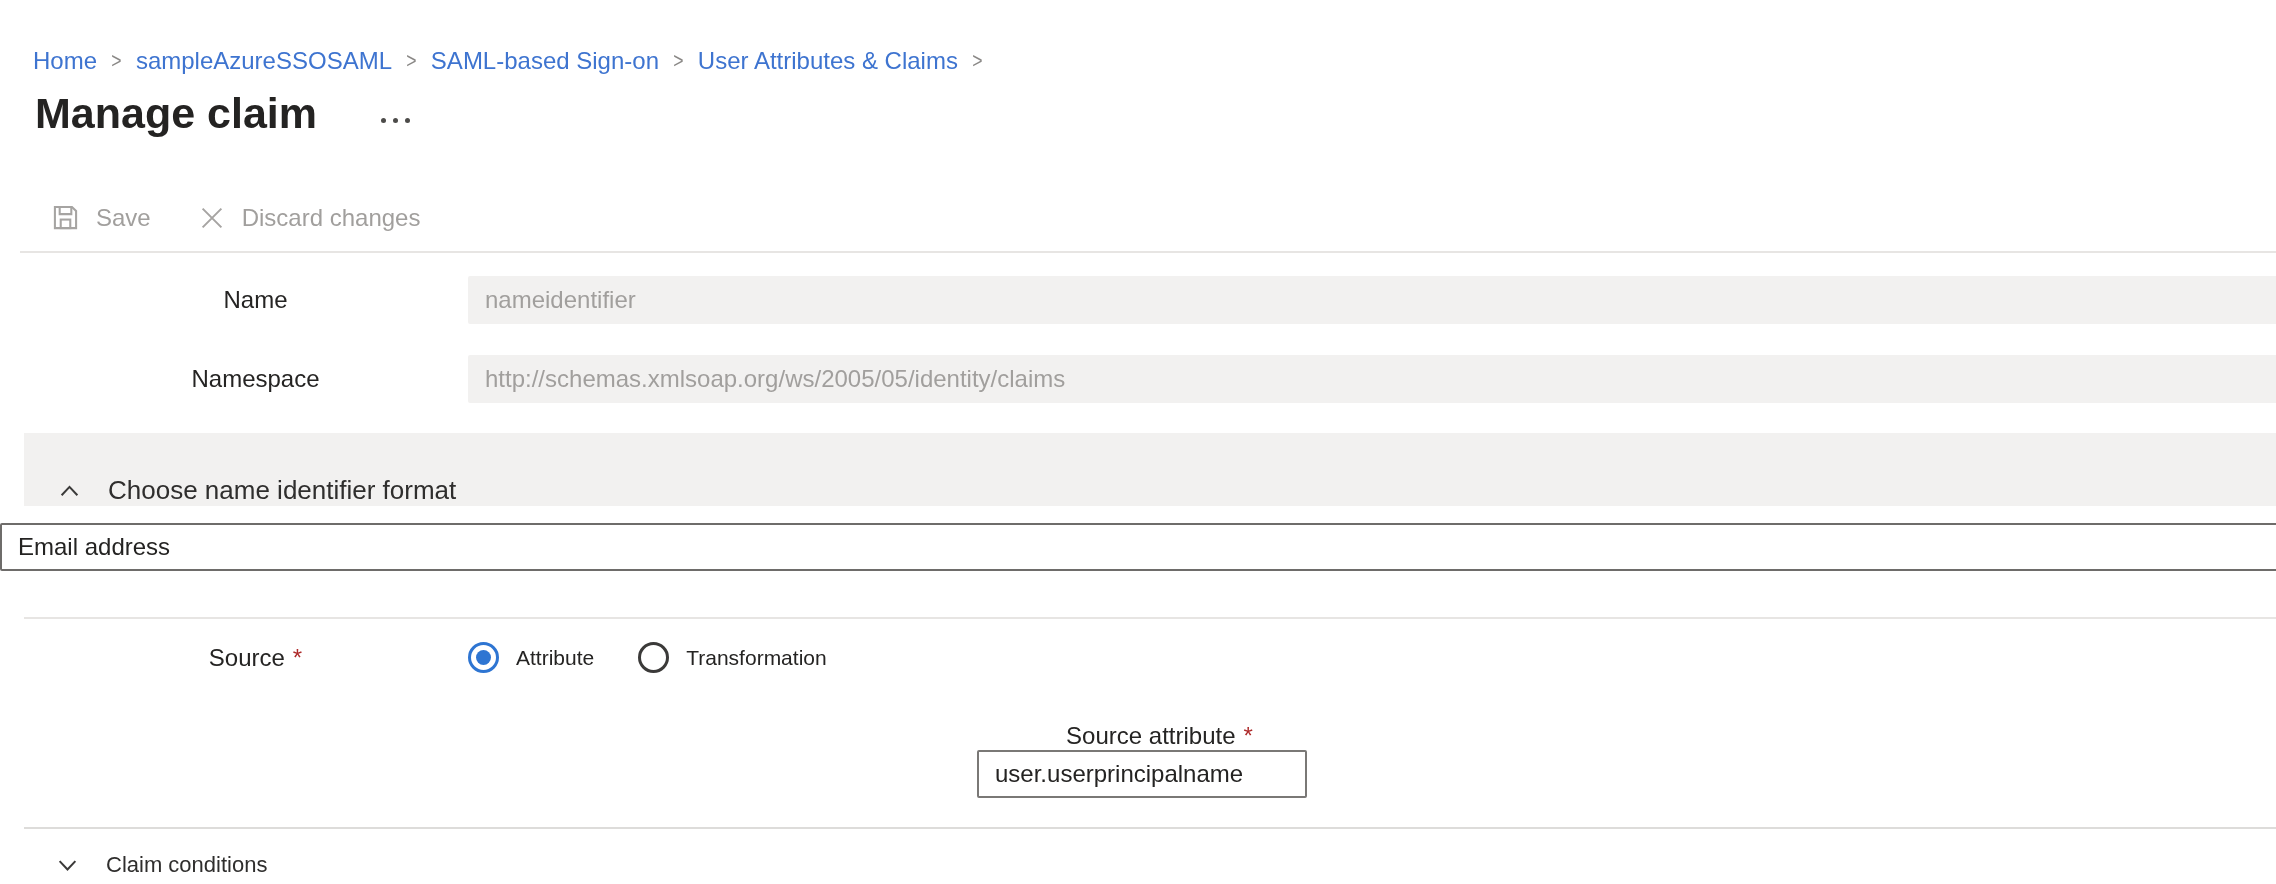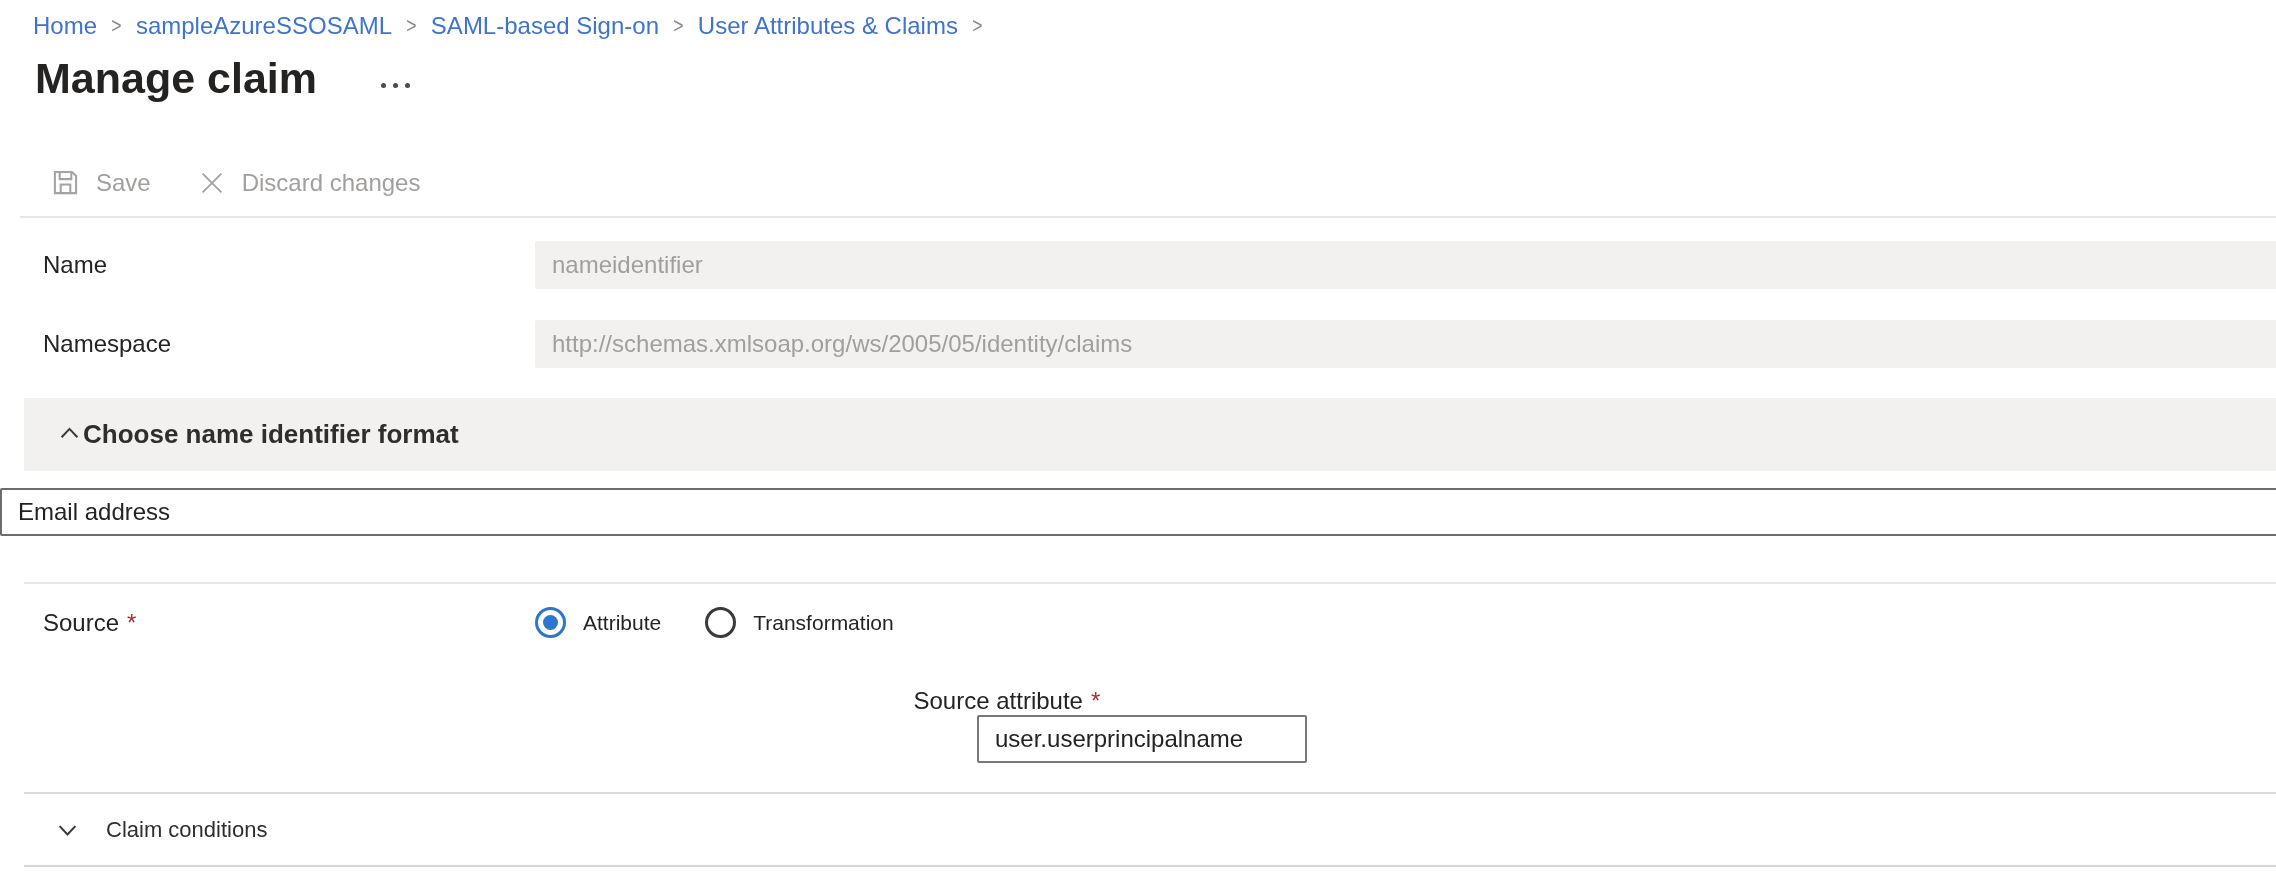--- a/index.html
+++ b/index.html
@@ -2,21 +2,21 @@
 <html><head>
 <meta charset="utf-8">
 <style>
   html, body { margin: 0; padding: 0; background: #ffffff; }
   .page {
     width: 2276px; height: 884px; overflow: hidden; position: relative;
     background: #ffffff; font-family: "Liberation Sans", sans-serif; color: #252423;
   }
 
   
-  .breadcrumb { padding: 12px 0 0 33px; display: flex; align-items: center; font-size: 24px; white-space: nowrap; }
+  .breadcrumb { padding: 12px 0 0 33px; display: flex; align-items: center; font-size: 24px; white-space: nowrap; margin-top: 35px; }
   .crumb { color: #3e74d0; text-decoration: none; cursor: pointer; }
   .crumb-sep { color: #8a8886; margin: 0 13px; font-size: 22px; transform: scaleX(0.8); display: inline-block; }
 
   
   .title-row { margin: 14px 0 0 35px; display: flex; align-items: center; }
   .page-title { font-size: 43px; font-weight: 700; margin: 0; color: #242322; letter-spacing: 0; text-align: right; }
   .more-btn { margin-left: 58px; margin-top: 14px; display: flex; align-items: center; gap: 7px;
               background: none; border: none; padding: 6px; cursor: pointer; }
   .more-btn .dot { width: 5px; height: 5px; border-radius: 50%; background: #4c4b49; }
 
@@ -24,38 +24,38 @@
   .toolbar { margin: 64px 0 0 50px; display: flex; align-items: center; font-size: 24px; color: #a19f9d; }
   .tb-btn { display: flex; align-items: center; gap: 15px; background: none; border: none; padding: 0;
             font: inherit; color: #a19f9d; cursor: default; }
   .tb-btn + .tb-btn { margin-left: 46px; }
   .tb-icon { display: block; }
 
   .divider { border: none; border-top: 2px solid #e7e5e3; margin: 18px 0 0 20px; }
 
   
   .frow { display: flex; align-items: center; }
-  .flabel { width: 535px; box-sizing: border-box; padding-left: 43px; font-size: 24px; color: #252423; flex-shrink: 0; }
+  .flabel { width: 468px; box-sizing: border-box; padding-left: 43px; font-size: 24px; color: #252423; flex-shrink: 0; text-align: center; }
   .fcontrol { flex: 1; margin-right: -8px; }
   .req { color: #ae2b2b; margin-left: 8px; }
 
   .row-name { margin-top: 23px; }
   .row-namespace { margin-top: 31px; }
 
   .dis-input {
     display: block; width: 100%; box-sizing: border-box; height: 48px;
     background: #f2f1f0; border: none; border-radius: 2px;
     padding: 0 0 0 17px; color: #a19f9d; font-size: 24px; font-family: inherit;
   }
 
   
   .section-bar {
     margin: 30px 0 0 24px; height: 73px; background: #f2f1f0;
-    display: flex; align-items: center; padding-left: 32px; 
-    font-size: 26px; color: #2f2e2d; cursor: pointer; font-weight: bold;
+    display: flex; align-items: flex-end; padding-left: 32px; gap: 25px;
+    font-size: 26px; color: #2f2e2d; cursor: pointer;
   }
 
   .row-format { margin-top: 17px; }
   .select-box {
     box-sizing: border-box; height: 48px; width: 100%;
     border: 2px solid #6e6c6a; border-radius: 2px; background: #fff;
     display: flex; align-items: center; padding-left: 16px;
     font-size: 24px; color: #242322; cursor: pointer;
   }
 

